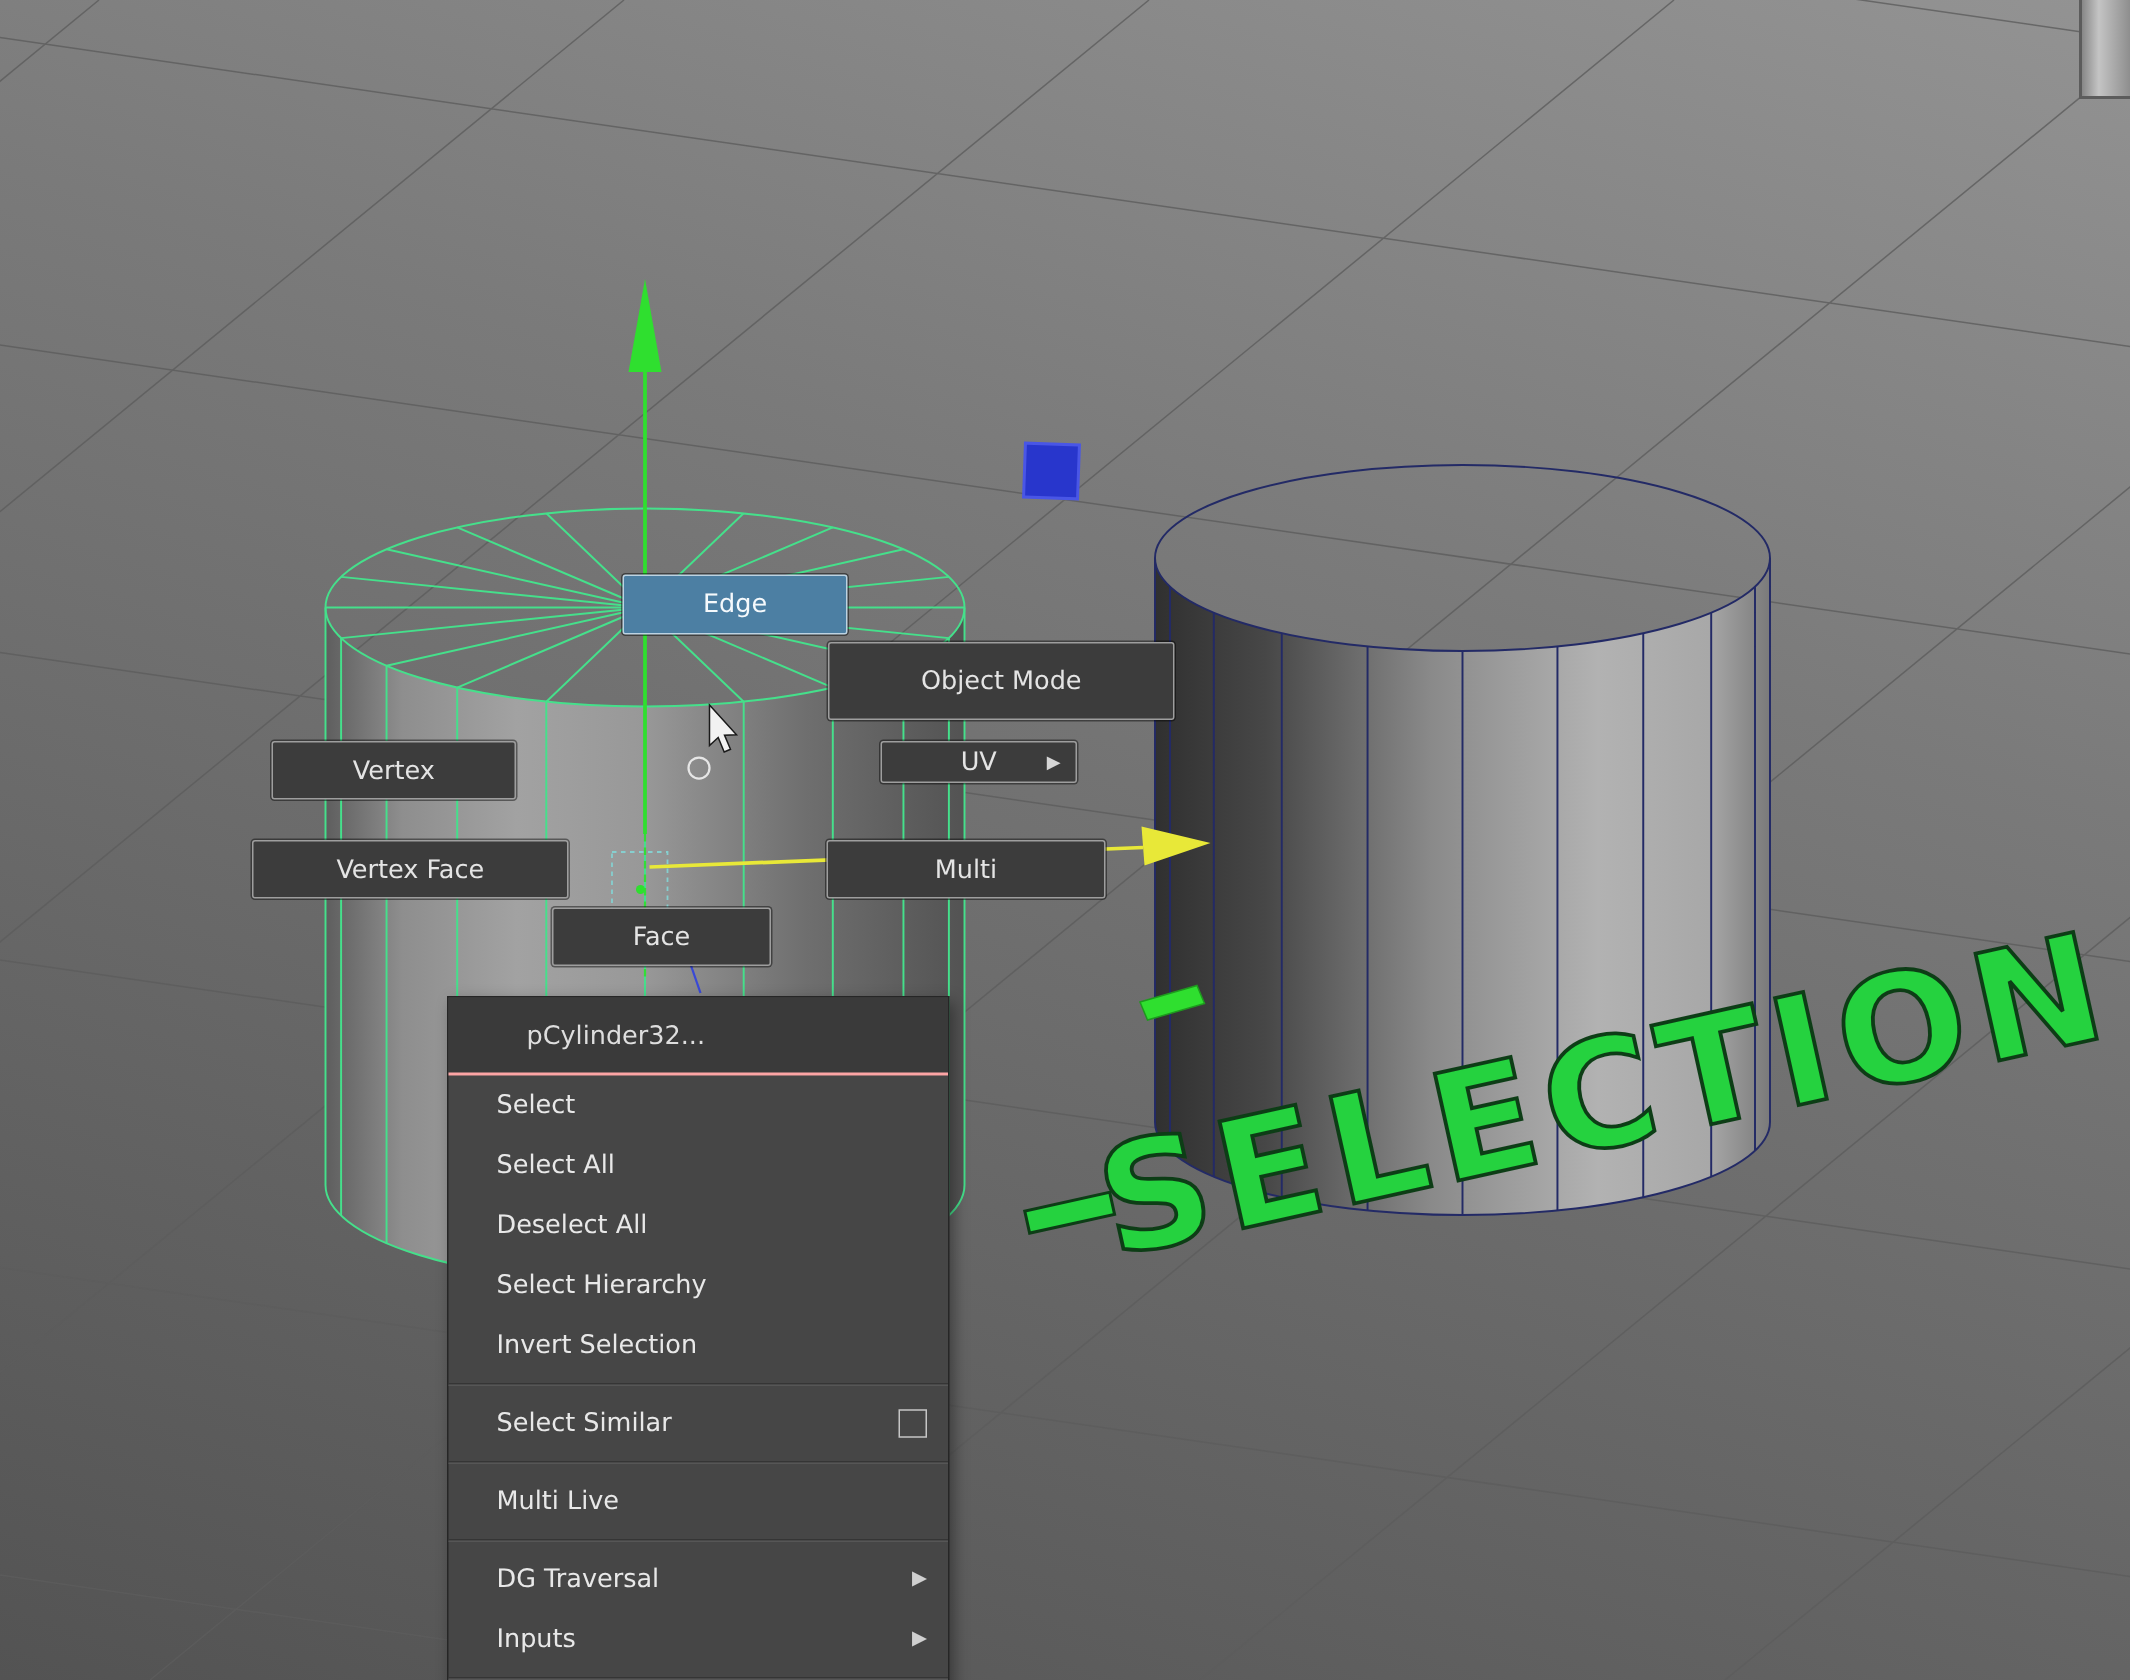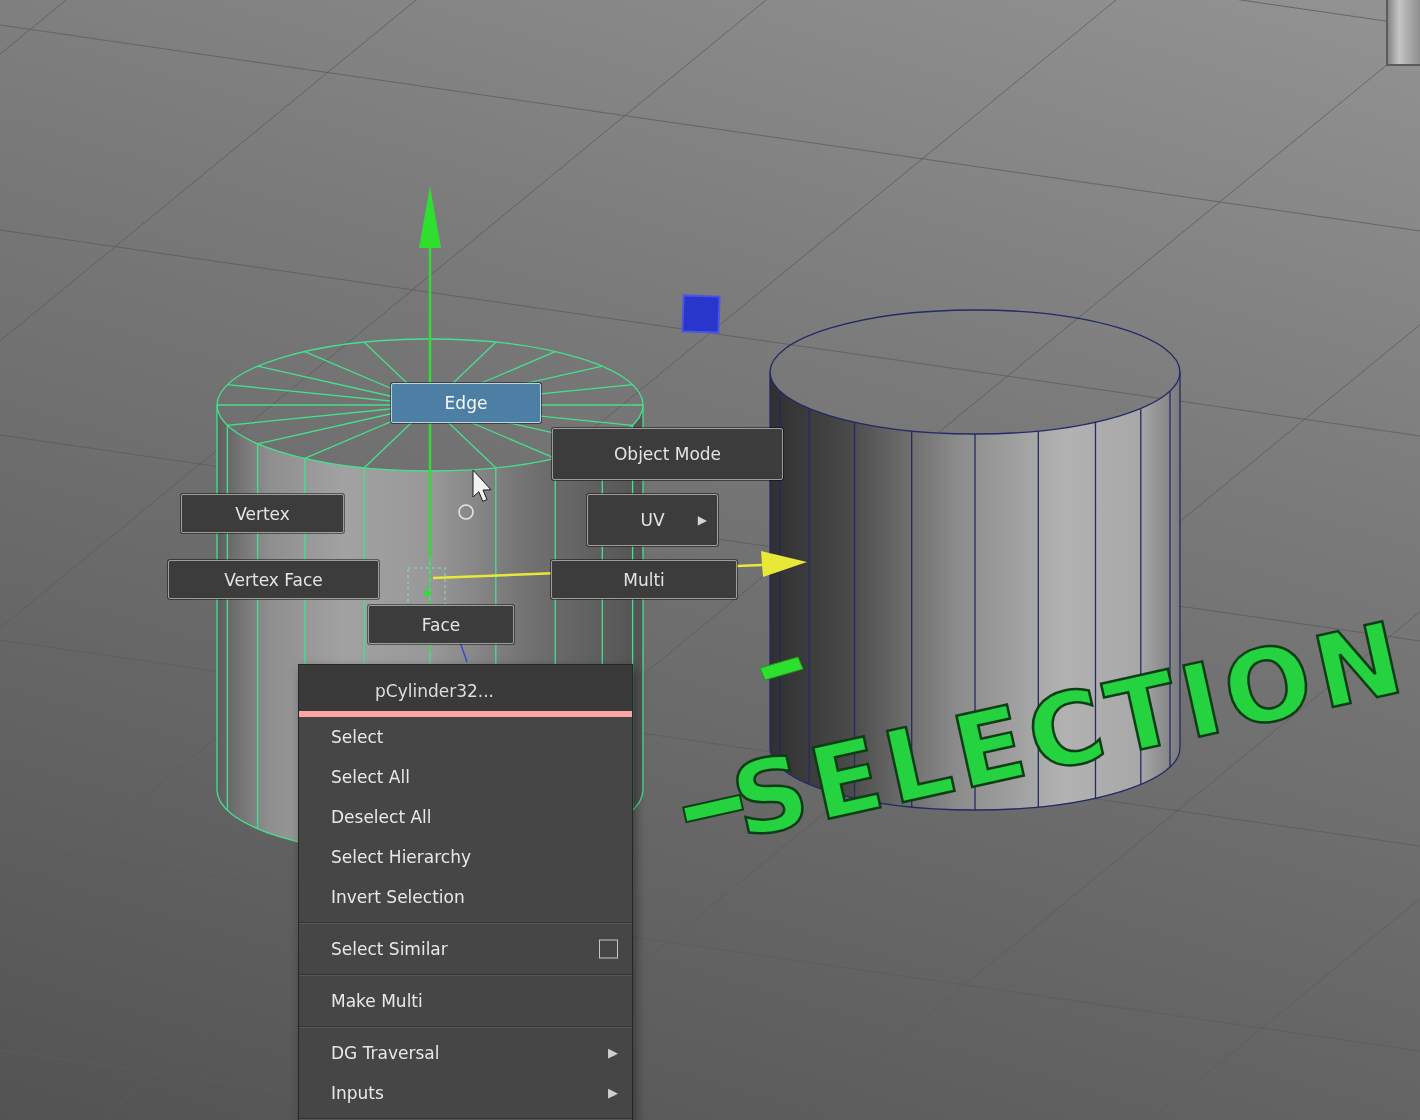--- a/index.html
+++ b/index.html
@@ -28,40 +28,40 @@
   }
   .ground-underscore { fill:var(--ground-text-green); stroke:#0d3d16; stroke-width:2; }
 
   
   .mm-box {
     position:absolute; display:flex; align-items:center; justify-content:center;
     background:var(--box-bg); border:1px solid #9e9e9e; border-radius:2px;
     box-shadow:0 0 0 1px rgba(0,0,0,.45);
     color:#e4e4e4; font-size:17px; z-index:5;
   }
-  .mm-box.highlight { background:var(--highlight-blue); border-color:#bdd3e2; color:#f5f9fc; }
+  .mm-box.highlight { background:var(--highlight-blue); border-color:#bdd3e2; color:#f5f9fc;margin-left:24px; }
   .mm-arrow { position:absolute; right:10px; top:50%; transform:translateY(-50%); font-size:12px; color:#d6d6d6; }
   .mm-vertex     { left:181px; top:494px; width:163px; height:39px; }
   .mm-vertexface { left:168px; top:560px; width:211px; height:39px; }
   .mm-edge       { left:391px; top:383px; width:150px; height:40px; }
   .mm-face       { left:368px; top:605px; width:146px; height:39px; }
   .mm-objectmode { left:552px; top:428px; width:231px; height:52px; }
-  .mm-uv         { left:587px; top:494px; width:131px; height:52px; }
+  .mm-uv         { left:587px; top:494px; width:131px; height:28px; }
   .mm-multi      { left:551px; top:560px; width:186px; height:39px; }
 
   
   #context-menu {
     position:absolute; left:298px; top:664px; width:335px; height:480px;
     background:var(--menu-bg); border:1px solid #262626;
     box-shadow:3px 4px 10px rgba(0,0,0,.4);
     color:var(--menu-text); font-size:17px; z-index:6;
   }
   .cm-title {
-    height:52px; line-height:52px; padding-left:76px;
-    background:var(--menu-header-bg); border-bottom:6px solid #fca5a5;
+    height:52px; line-height:52px; padding-left:52px;
+    background:var(--menu-header-bg); border-bottom:2px solid #fca5a5;
     color:#dedede;
   }
   .cm-item { position:relative; height:40px; line-height:40px; padding-left:32px; }
   .cm-sep { position:relative; height:12px; }
   .cm-sep::after {
     content:""; position:absolute; left:0; right:0; top:5px;
     border-top:1px solid #353535; border-bottom:1px solid #565656;
   }
   .cm-arrow { position:absolute; right:14px; top:50%; transform:translateY(-50%); font-size:13px; color:#d0d0d0; }
   .cm-checkbox {
@@ -196,21 +196,21 @@
     <div class="cm-sep"></div>
 
     <div class="cm-item">
       <span>Select Similar</span>
       <span class="cm-checkbox"></span>
     </div>
 
     <div class="cm-sep"></div>
 
     <div class="cm-item">
-      <span>Make Multi</span>
+      <span>Multi Live</span>
     </div>
 
     <div class="cm-sep"></div>
 
     <div class="cm-item">
       <span>DG Traversal</span>
       <span class="cm-arrow">▶</span>
     </div>
     <div class="cm-item">
       <span>Inputs</span>

